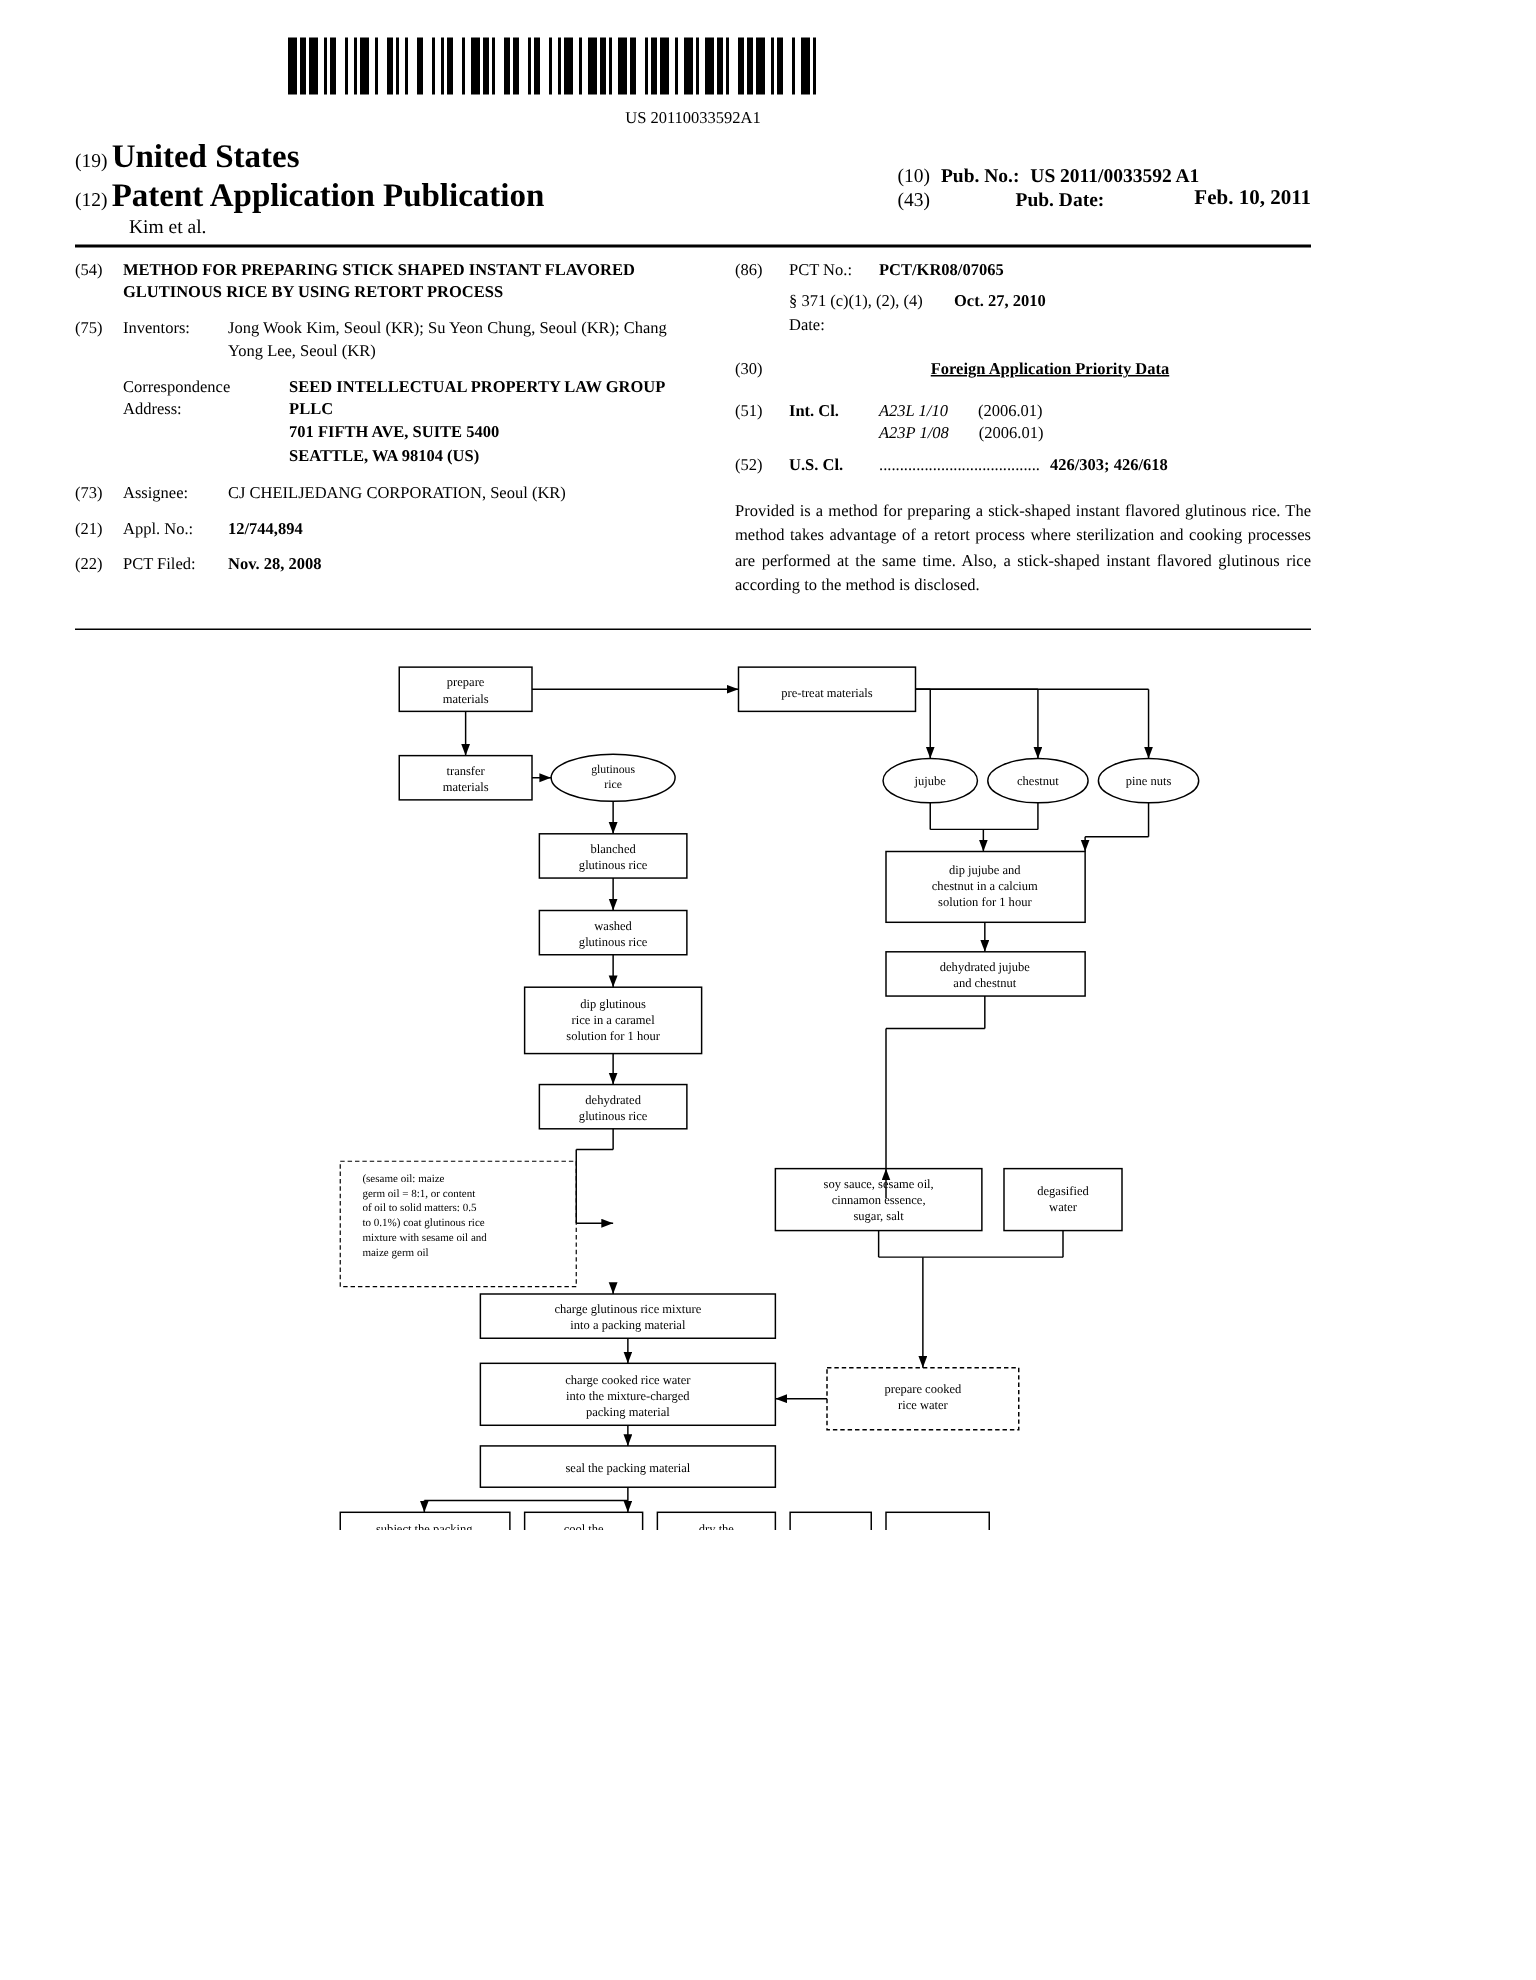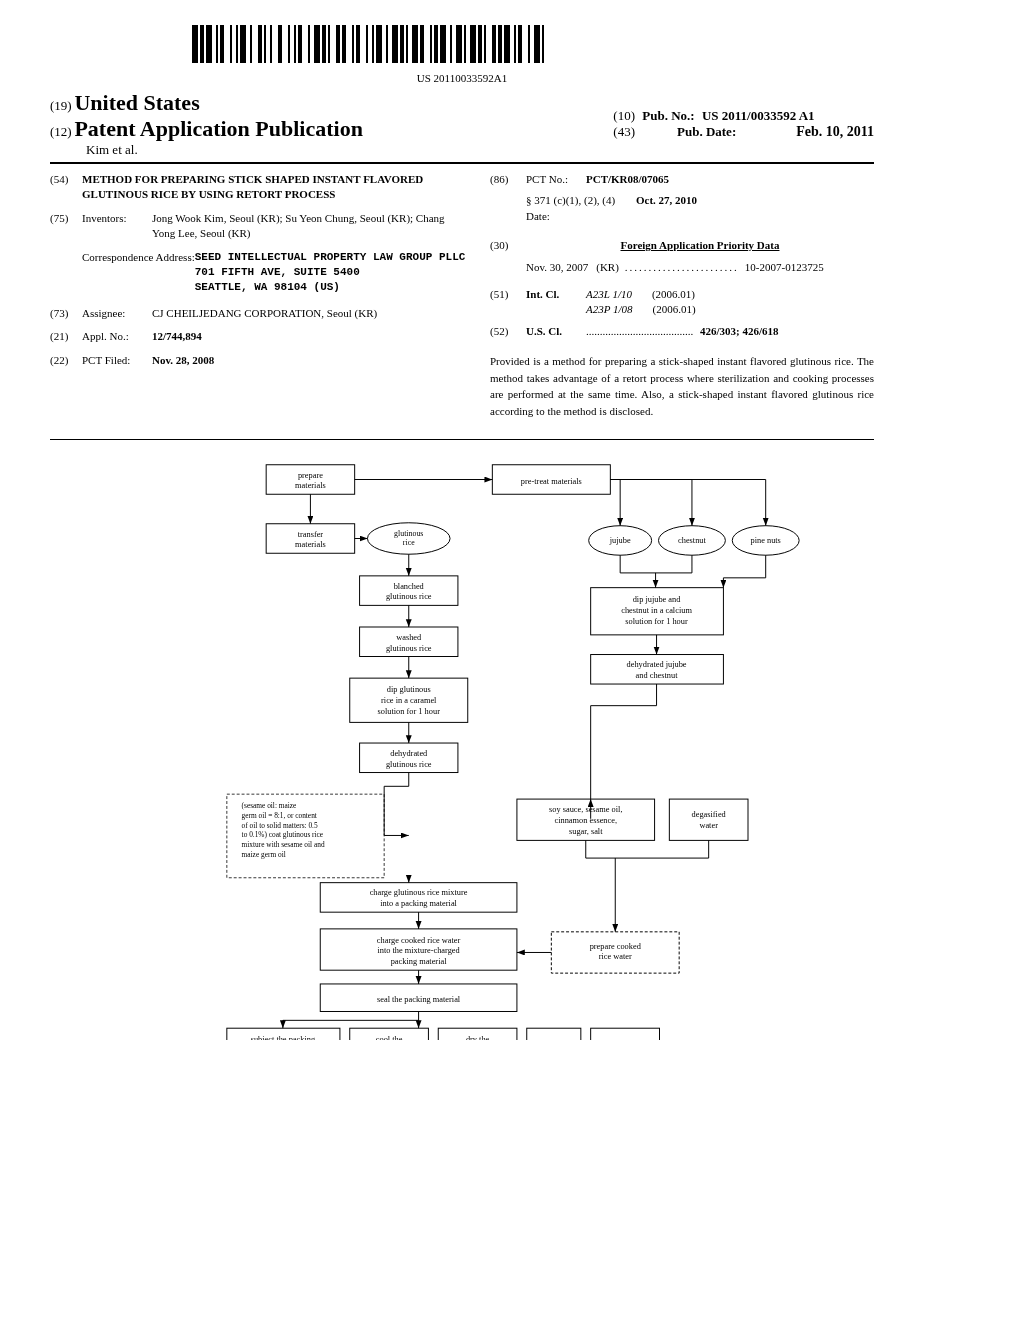--- a/index.html
+++ b/index.html
@@ -202,21 +202,21 @@
       <div style="font-size:13px; padding-left: 36px;">Kim et al.</div>
     </div>
     <div class="header-right">
       <div class="pub-no-line">
         <span>(10)</span>
         <span style="font-weight:bold; margin-left:4px;">Pub. No.:</span>
         <span style="font-weight:bold; margin-left:4px;">US 2011/0033592 A1</span>
       </div>
       <div class="pub-date-line">
         <span>(43)</span>
-        <span style="font-weight:bold; margin-left:2px;">Pub. Date:</span>
+        <span style="font-weight:bold; margin-left:17px;">Pub. Date:</span>
         <span style="font-weight:bold; margin-left:20px; font-size:14px;">Feb. 10, 2011</span>
       </div>
     </div>
   </div>
 
   <div class="body-columns">
 
     <div class="col-left">
 
       <div class="field-row">
@@ -227,21 +227,21 @@
       </div>
 
       <div class="field-row">
         <div class="field-num">(75)</div>
         <div class="field-label">Inventors:</div>
         <div class="field-content">Jong Wook Kim, Seoul (KR); Su Yeon Chung, Seoul (KR); Chang Yong Lee, Seoul (KR)</div>
       </div>
 
       <div class="field-row" style="margin-left:32px; margin-bottom:10px; ">
         <div style="font-size:11px; margin-bottom:2px;">Correspondence Address:</div>
-        <div style="font-size:11px; line-height:1.4; white-space:pre-line; font-weight:bold;font-family:Liberation Mono, monospace;">SEED INTELLECTUAL PROPERTY LAW GROUP PLLC
+        <div style="font-size:11px; line-height:1.4; white-space:pre-line; font-weight:bold;">SEED INTELLECTUAL PROPERTY LAW GROUP PLLC
 701 FIFTH AVE, SUITE 5400
 SEATTLE, WA 98104 (US)</div>
       </div>
 
       <div class="field-row">
         <div class="field-num">(73)</div>
         <div class="field-label">Assignee:</div>
         <div class="field-content">CJ CHEILJEDANG CORPORATION, Seoul (KR)</div>
       </div>
 
@@ -272,26 +272,20 @@
         <div class="right-content" style="margin-left:10px;"><b>Oct. 27, 2010</b></div>
       </div>
 
       <div style="height:8px;"></div>
 
       <div class="right-field-row">
         <div class="right-num">(30)</div>
         <div style="text-align:center; width:100%; font-size:11px; font-weight:bold; text-decoration:underline;">Foreign Application Priority Data</div>
       </div>
 
-      <div class="right-field-row" style="margin-left:36px; font-size:11px;">
-        <span>Nov. 30, 2007</span>
-        <span style="margin-left:8px;">(KR)</span>
-        <span style="margin-left:6px; letter-spacing:2px;">........................</span>
-        <span style="margin-left:6px;">10-2007-0123725</span>
-      </div>
 
       <div style="height:6px;"></div>
 
 
       <div class="right-field-row">
         <div class="right-num">(51)</div>
         <div class="right-label" style="font-weight:bold;">Int. Cl.</div>
         <div class="right-content">
           <div style="display:flex; gap:20px;">
             <span style="font-style:italic;">A23L 1/10</span>

